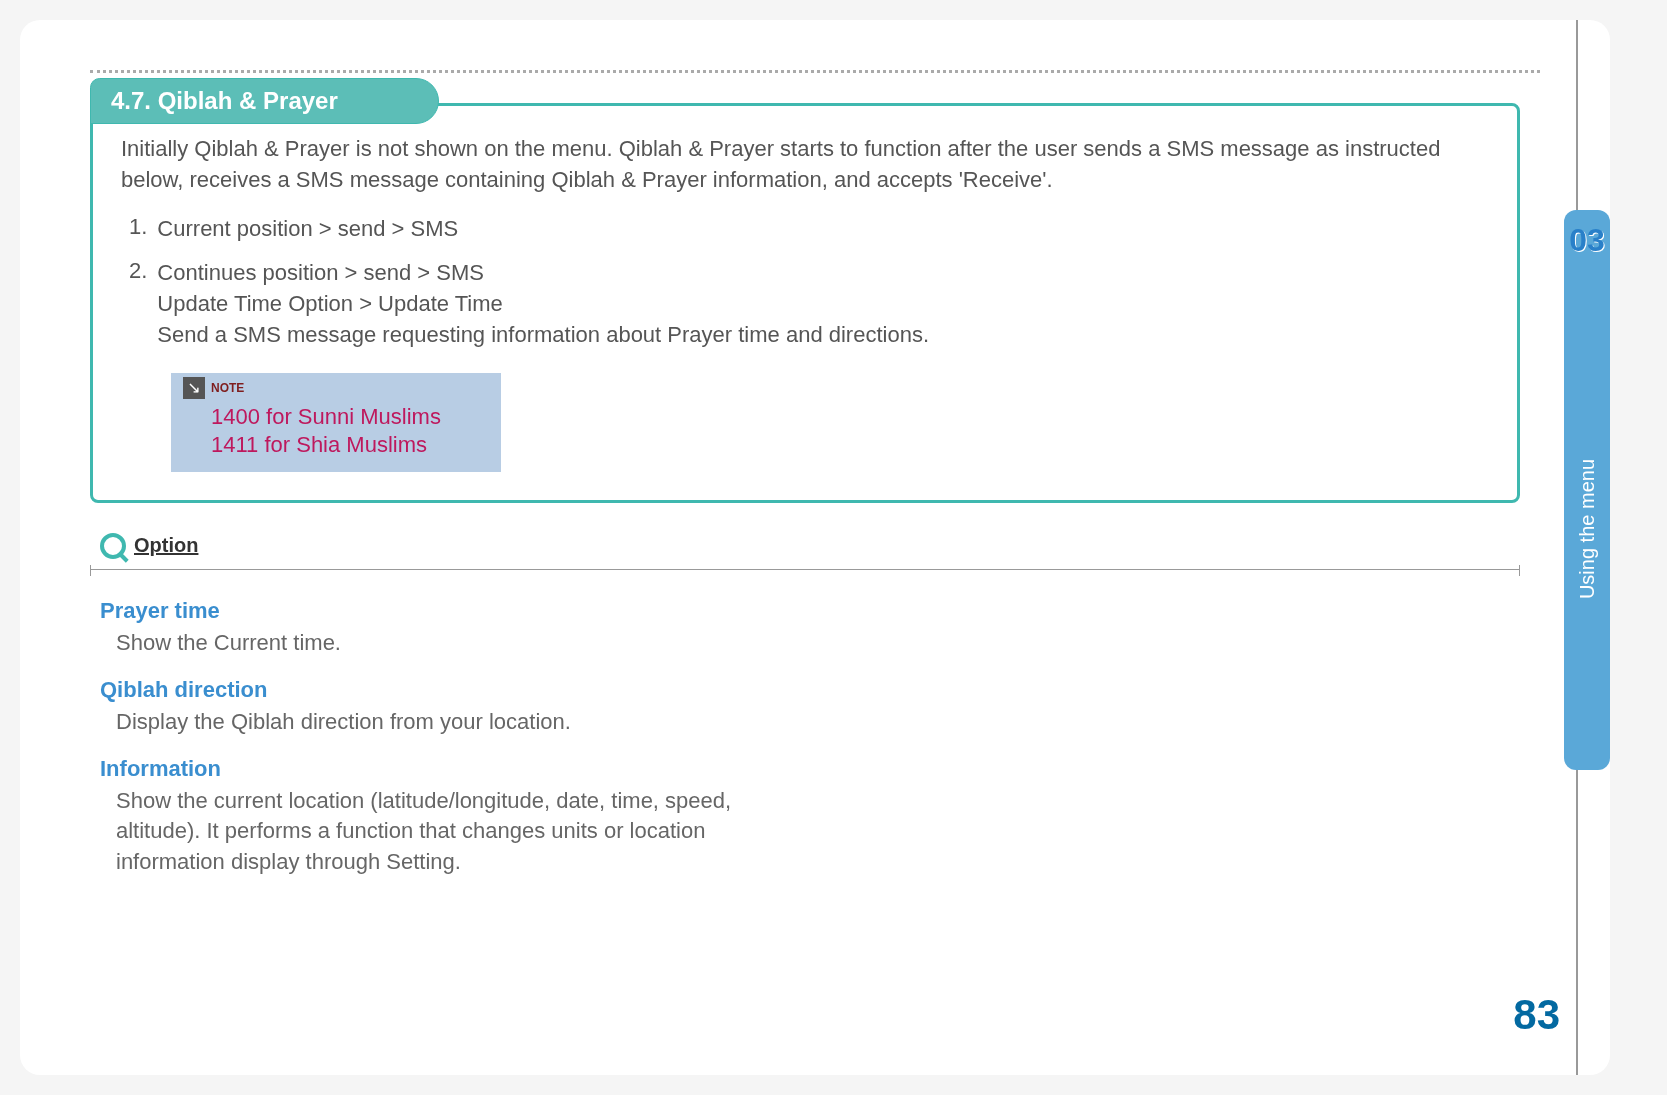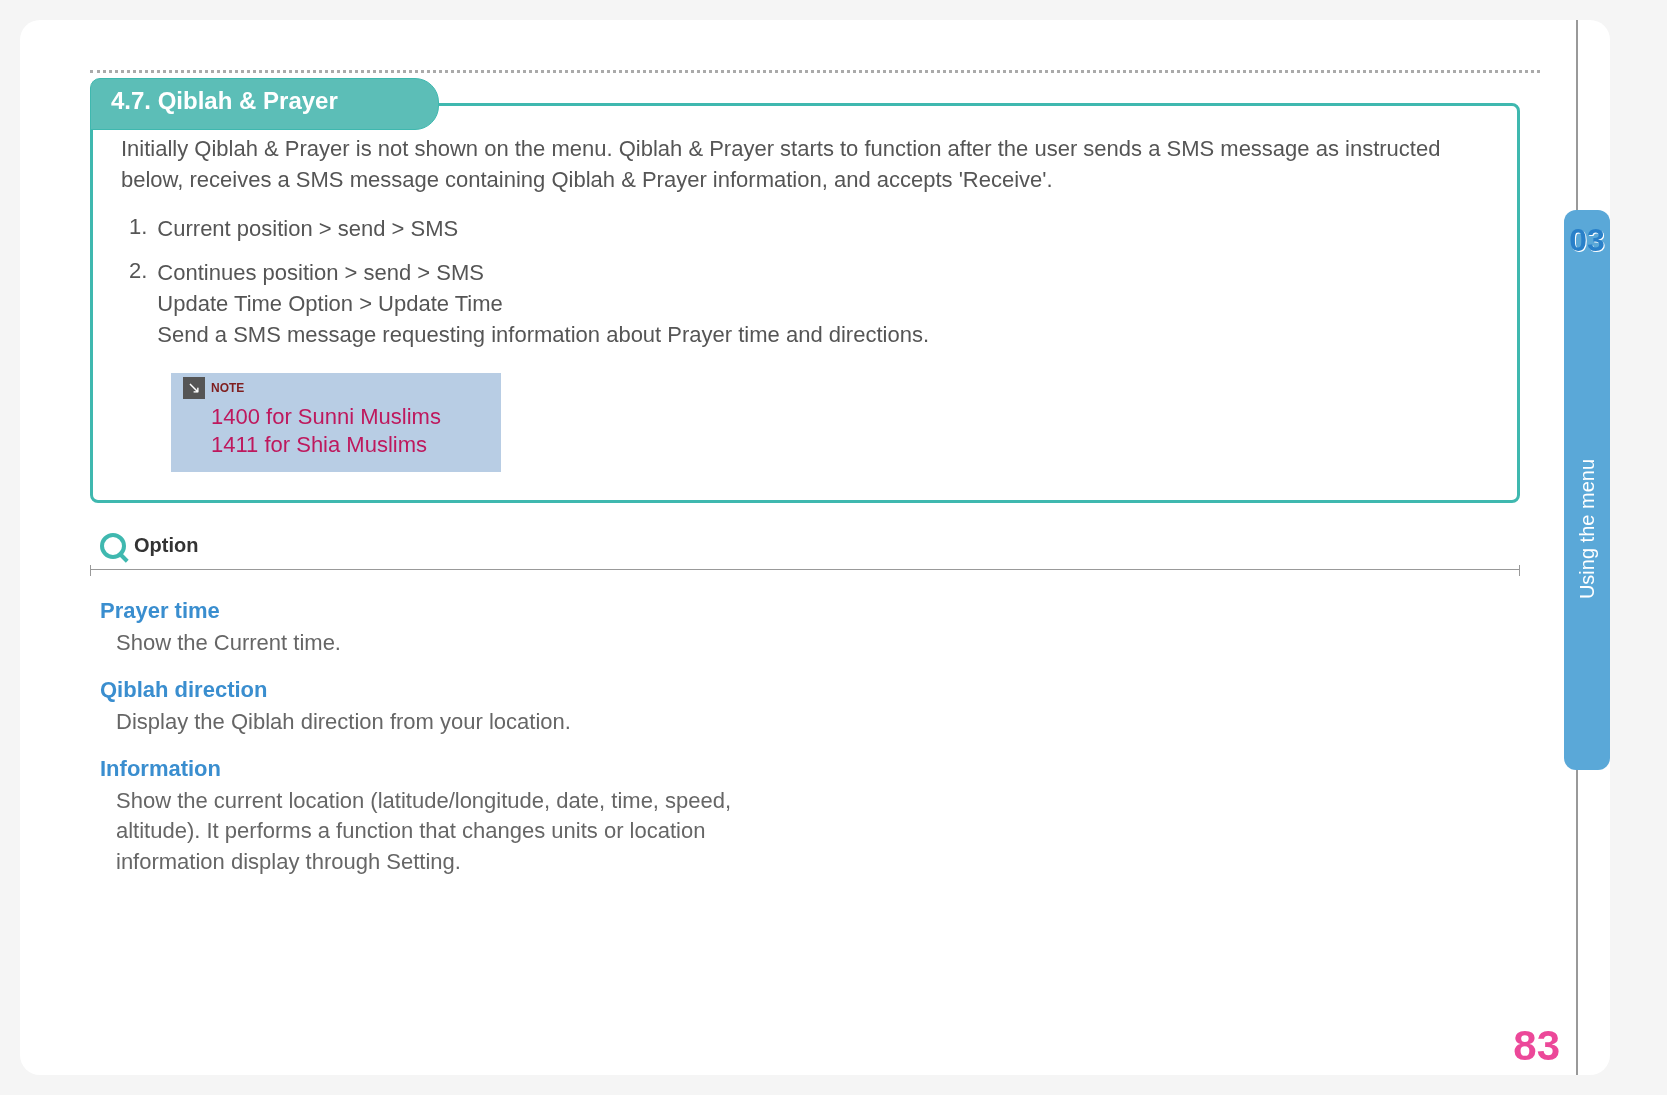--- a/index.html
+++ b/index.html
@@ -58,42 +58,42 @@
     .chapter-label {
       writing-mode: vertical-rl;
       transform: rotate(180deg);
       font-size: 20px;
       margin-top: 200px;
       color: white;
     }
     .page-number {
       position: absolute;
       right: 50px;
-      bottom: 5px;
+      bottom: 36px;
       font-size: 42px;
       font-weight: bold;
-      color: #ec4899;
+      color: #0369a1;
     }
     .content-box {
       border: 3px solid #3fb8af;
       border-radius: 0 8px 8px 8px;
       padding: 28px 28px 28px 28px;
       position: relative;
       margin-top: 18px;
       width: 1430px;
     }
     .section-tab {
       position: absolute;
       top: -28px;
       left: -3px;
       background: #5cbeb7;
       color: white;
       font-size: 24px;
       font-weight: bold;
-      padding: 8px 100px 14px 20px;
+      padding: 8px 100px 8px 20px;
       border-radius: 10px 24px 24px 0;
       border: 1px solid #3fb8af;
     }
     .intro-text {
       font-size: 22px;
       color: #555;
       line-height: 1.4;
       margin-bottom: 18px;
     }
     .sub-heading {
@@ -173,20 +173,21 @@
       position: absolute;
       width: 4px; height: 12px;
       background: #3fb8af;
       right: -3px; bottom: -8px;
       transform: rotate(-45deg);
     }
     .option-label {
       font-weight: bold;
       font-size: 20px;
       color: #333;
+      text-decoration: underline;
     }
     .option-rule {
       border-top: 1px solid #999;
       position: relative;
       margin-bottom: 28px;
     }
     .option-rule::before, .option-rule::after {
       content: "";
       position: absolute; top: -5px; width: 1px; height: 11px; background: #999;
     }

